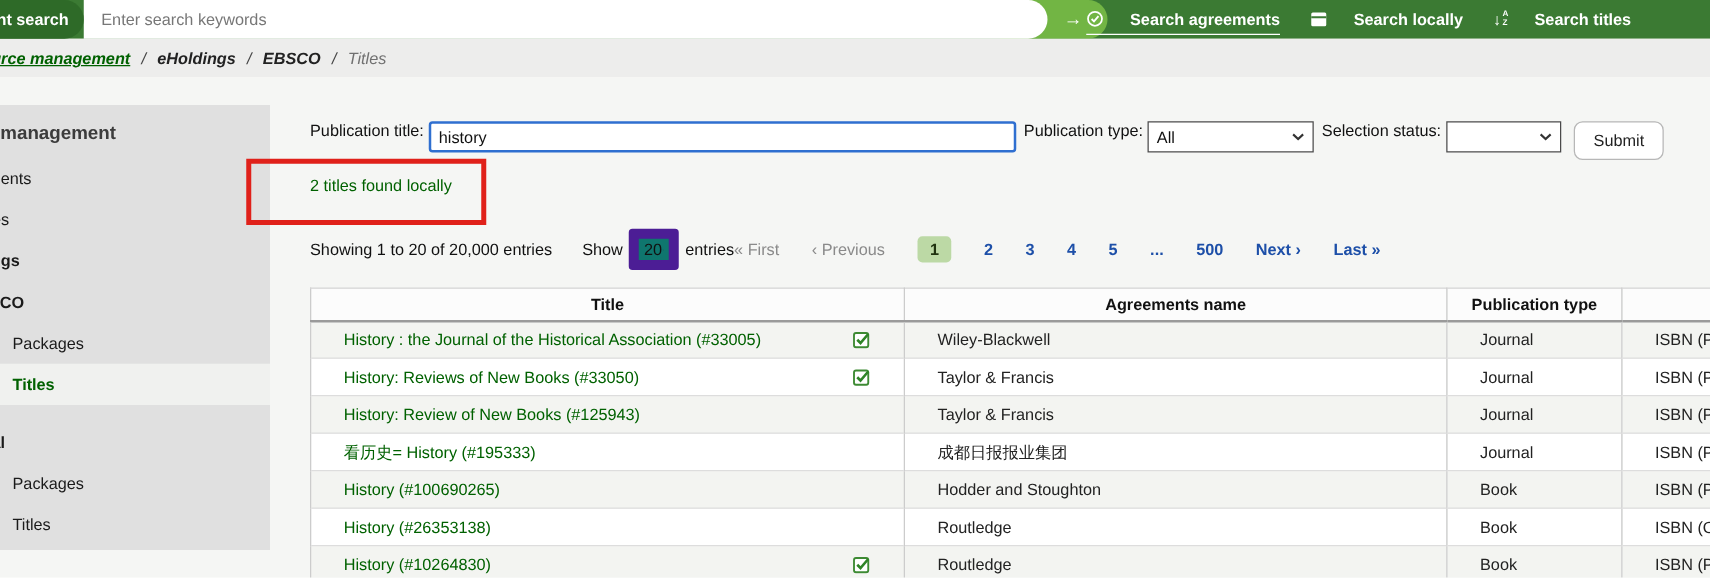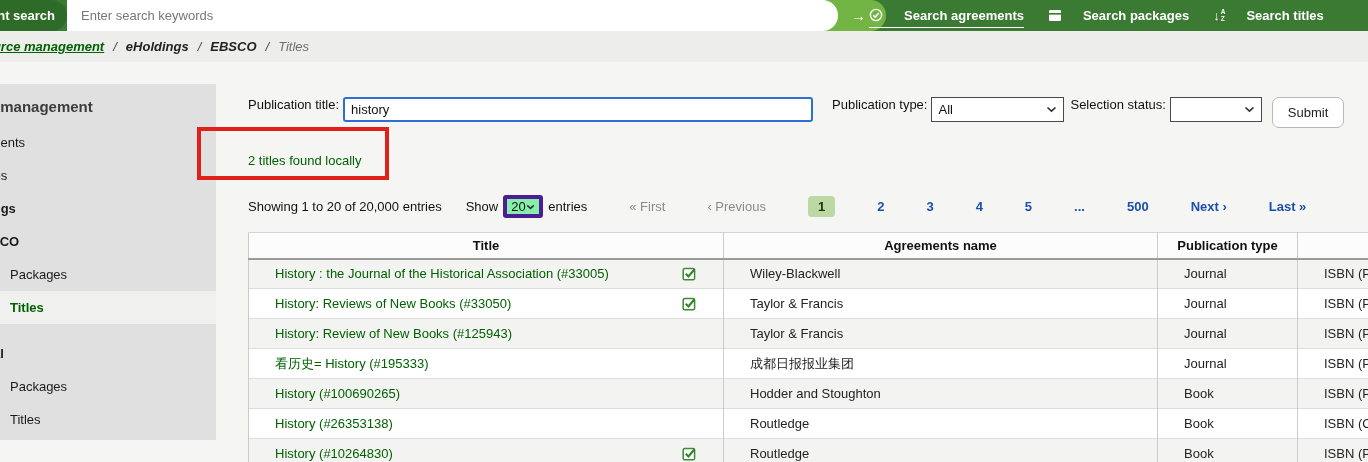--- a/index.html
+++ b/index.html
@@ -68,52 +68,52 @@
   .sb-list li.active span { color:#006100; font-weight:bold; }
   .sb-list li.group-gap { margin-top:13px; }
 
   
   .main { position:absolute; left:248px; top:84px; width:1120px; }
   .filter-row { display:flex; margin-top:13px; white-space:nowrap; }
   .filter-row label { margin-right:4px; }
   .pub-title-input {
     width:470px; height:25px; border:2px solid #2f6fd0; border-radius:3px;
     padding:0 6px; font-size:13px; font-family:"Liberation Sans", sans-serif; color:#111;
-    outline:none; margin-right:19px; background:#fff;
+    outline:none; margin-right:6px; background:#fff;
   }
   .fselect {
     height:25px; background:#fff; border:1px solid #4a4a4a;
     display:flex; align-items:center; justify-content:space-between;
     padding:0 6px; margin-right:6px; cursor:pointer;
   }
   .fselect.type { width:133px; }
   .fselect.status { width:92px; }
   .submit-btn {
     height:31px; padding:0 15px; background:#fff; border:1px solid #b7b7b7; border-radius:7px;
     font-size:13px; font-family:"Liberation Sans", sans-serif; color:#222; cursor:pointer; margin-left:4px;
   }
-  .local-results { margin-top:25px; display:inline-block; color:#006100; cursor:pointer; }
+  .local-results { margin-top:13px; display:inline-block; color:#006100; cursor:pointer; }
 
   
   .red-box {
     position:absolute; left:197px; top:127px; width:192px; height:53px;
     border:4px solid #e0211a; z-index:6; pointer-events:none;
   }
 
   
   .pg-row { display:flex; align-items:center; margin-top:27px; white-space:nowrap; }
   .pg-summary { color:#111; }
   .pg-show { display:flex; align-items:center; margin-left:24px; }
   .pg-show .lbl { margin-right:5px; }
   .show-select {
-    height:23px; width:40px; border:4px solid #4c1d95; border-radius:3px; background:#86efac;
+    height:33px; width:40px; border:8px solid #4c1d95; border-radius:3px; background:#0f766e;
     display:flex; align-items:center; justify-content:space-between; padding:0 4px; cursor:pointer;
   }
   .pg-show .lbl2 { margin-left:5px; }
-  .pager { display:flex; align-items:center; margin-left:42px; gap:42px; }
+  .pager { display:flex; align-items:center; gap:26px; }
   .pg-dis { color:#8a8a8a; }
   .pg-num, .pg-nav { color:#1d4fa8; font-weight:bold; cursor:pointer; }
   .pg-ellipsis { color:#1d4fa8; font-weight:bold; }
   .pg-active {
     background:#bcd9a5; color:#20330f; font-weight:bold;
     padding:3px 10px; border-radius:4px; cursor:pointer;
   }
 
   
   .titles-table { border-collapse:collapse; table-layout:fixed; width:1440px; margin-top:14px; }
@@ -153,21 +153,21 @@
         <circle cx="7" cy="7" r="5.6" fill="none" stroke="#fff" stroke-width="1.4"></circle>
         <path d="M4.3 7.2 L6.2 9.1 L9.8 4.9" fill="none" stroke="#fff" stroke-width="1.5"></path>
       </svg>
       <span>Search agreements</span>
     </span>
     <span class="nav-link">
       <svg width="14" height="13" viewBox="0 0 14 13">
         <rect x="1" y="1" width="12" height="11" rx="1.2" fill="#fff"></rect>
         <rect x="1" y="4" width="12" height="1.6" fill="#3b7a33"></rect>
       </svg>
-      <span>Search packages</span>
+      <span>Search locally</span>
     </span>
     <span class="nav-link">
       <span class="sortaz">
         <span class="ar">↓</span>
         <span class="letters">
           <span>A</span>
           <span>Z</span>
         </span>
       </span>
       <span>Search titles</span>

